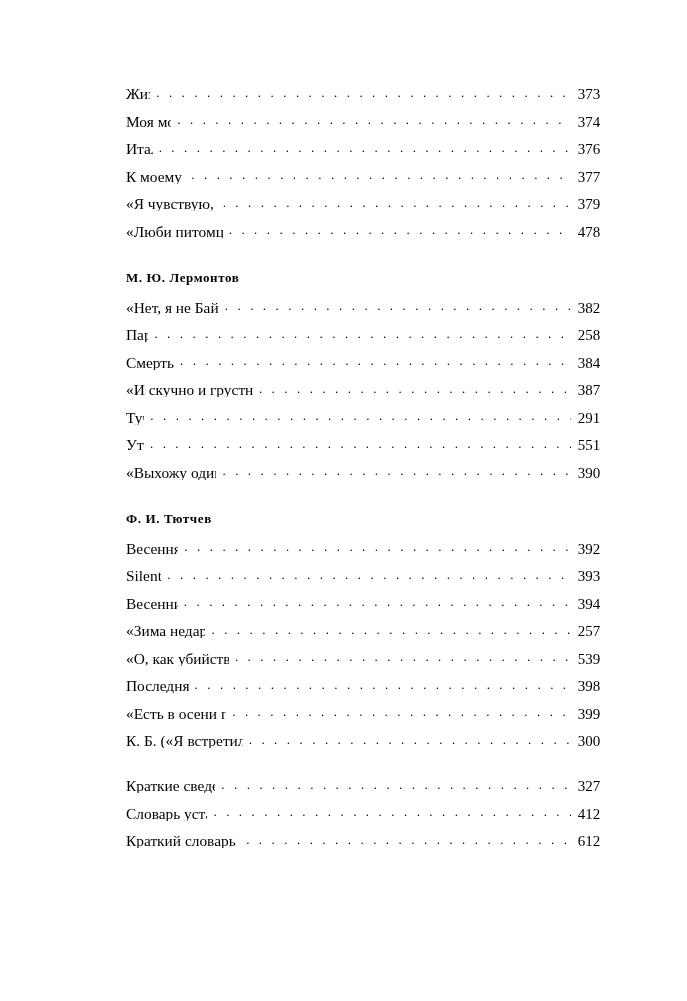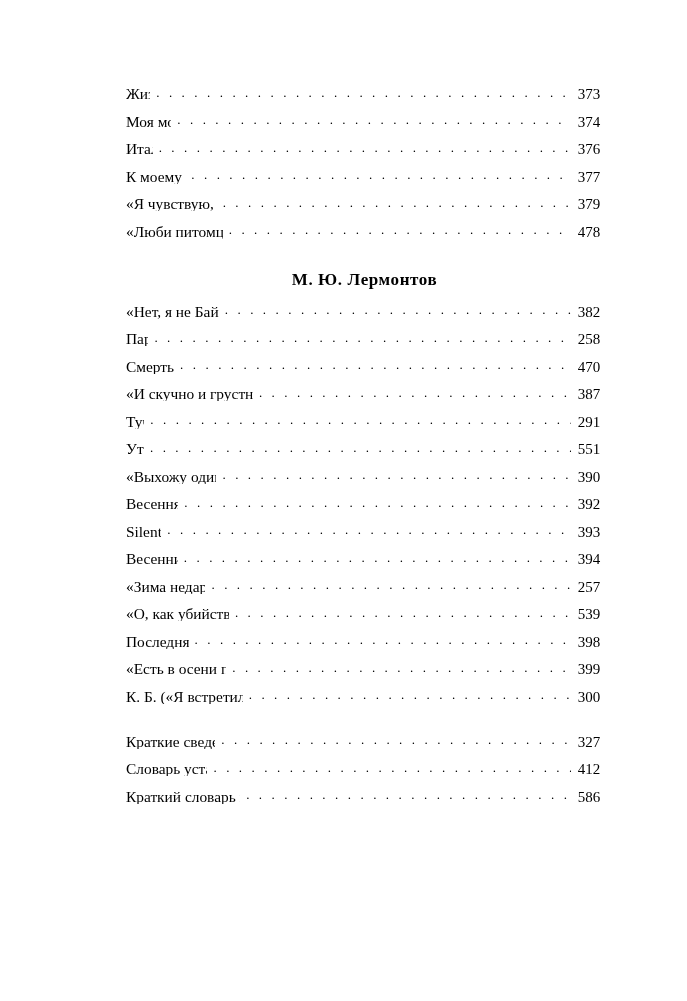--- a/index.html
+++ b/index.html
@@ -18,23 +18,23 @@
     position: relative;
     width: 687px;
     height: 1001px;
     box-sizing: border-box;
     padding: 86px 84px 0 126px;
   }
   .toc-group {
     margin: 0;
   }
   .group-heading {
-    text-align: center;
+    text-align: left;
     font-weight: bold;
-    font-size: 17px;
+    font-size: 13px;
     letter-spacing: 0.6px;
     margin: 30px 0 14px 0;
   }
   .toc-entry {
     display: flex;
     align-items: baseline;
     font-size: 15.4px;
     line-height: 1.0;
     margin-bottom: 11.5px;
     white-space: nowrap;
@@ -111,21 +111,21 @@
       <span class="page-num">382</span>
     </div>
     <div class="toc-entry">
       <span class="entry-title">Парус</span>
       <span class="dots">. . . . . . . . . . . . . . . . . . . . . . . . . . . . . . . . . . . . . . . . . . . . . . . . . . . . . . . . . . .</span>
       <span class="page-num">258</span>
     </div>
     <div class="toc-entry">
       <span class="entry-title">Смерть Поэта</span>
       <span class="dots">. . . . . . . . . . . . . . . . . . . . . . . . . . . . . . . . . . . . . . . . . . . . . . . . . . . . . . . . . . .</span>
-      <span class="page-num">470</span>
+      <span class="page-num">384</span>
     </div>
     <div class="toc-entry">
       <span class="entry-title">«И скучно и грустно, и некому руку подать...»</span>
       <span class="dots">. . . . . . . . . . . . . . . . . . . . . . . . . . . . . . . . . . . . . . . . . . . . . . . . . . . . . . . . . . .</span>
       <span class="page-num">387</span>
     </div>
     <div class="toc-entry">
       <span class="entry-title">Тучи</span>
       <span class="dots">. . . . . . . . . . . . . . . . . . . . . . . . . . . . . . . . . . . . . . . . . . . . . . . . . . . . . . . . . . .</span>
       <span class="page-num">291</span>
@@ -136,20 +136,21 @@
       <span class="page-num">551</span>
     </div>
     <div class="toc-entry">
       <span class="entry-title">«Выхожу один я на дорогу...»</span>
       <span class="dots">. . . . . . . . . . . . . . . . . . . . . . . . . . . . . . . . . . . . . . . . . . . . . . . . . . . . . . . . . . .</span>
       <span class="page-num">390</span>
     </div>
   </div>
 
   <div class="toc-group">
+    <div class="group-heading">Ф. И. Тютчев</div>
     <div class="toc-entry">
       <span class="entry-title">Весенняя гроза</span>
       <span class="dots">. . . . . . . . . . . . . . . . . . . . . . . . . . . . . . . . . . . . . . . . . . . . . . . . . . . . . . . . . . .</span>
       <span class="page-num">392</span>
     </div>
     <div class="toc-entry">
       <span class="entry-title">Silentium!</span>
       <span class="dots">. . . . . . . . . . . . . . . . . . . . . . . . . . . . . . . . . . . . . . . . . . . . . . . . . . . . . . . . . . .</span>
       <span class="page-num">393</span>
     </div>
@@ -192,17 +193,17 @@
       <span class="page-num">327</span>
     </div>
     <div class="toc-entry">
       <span class="entry-title">Словарь устаревших слов</span>
       <span class="dots">. . . . . . . . . . . . . . . . . . . . . . . . . . . . . . . . . . . . . . . . . . . . . . . . . . . . . . . . . . .</span>
       <span class="page-num">412</span>
     </div>
     <div class="toc-entry">
       <span class="entry-title">Краткий словарь мифологических имен</span>
       <span class="dots">. . . . . . . . . . . . . . . . . . . . . . . . . . . . . . . . . . . . . . . . . . . . . . . . . . . . . . . . . . .</span>
-      <span class="page-num">586</span>
+      <span class="page-num">612</span>
     </div>
   </div>
 
 </div>
 
 </body></html>

